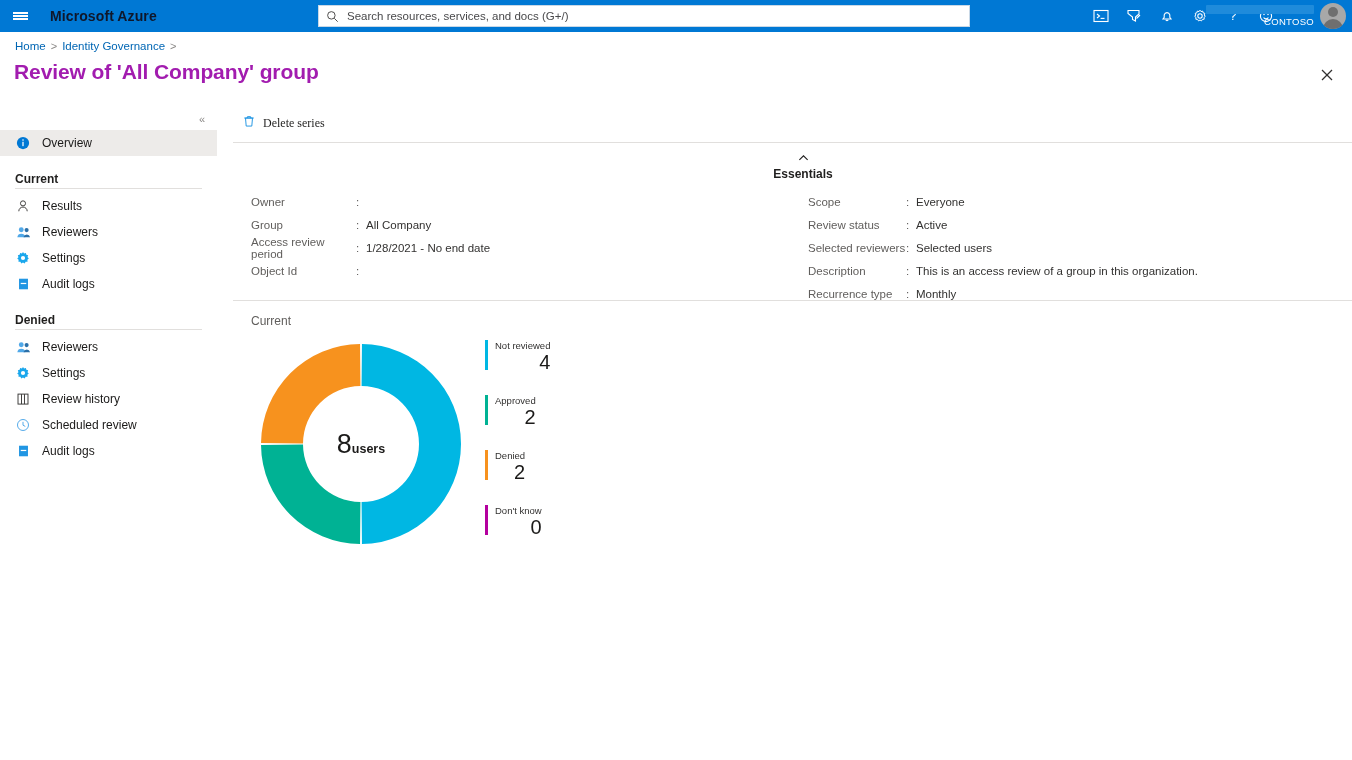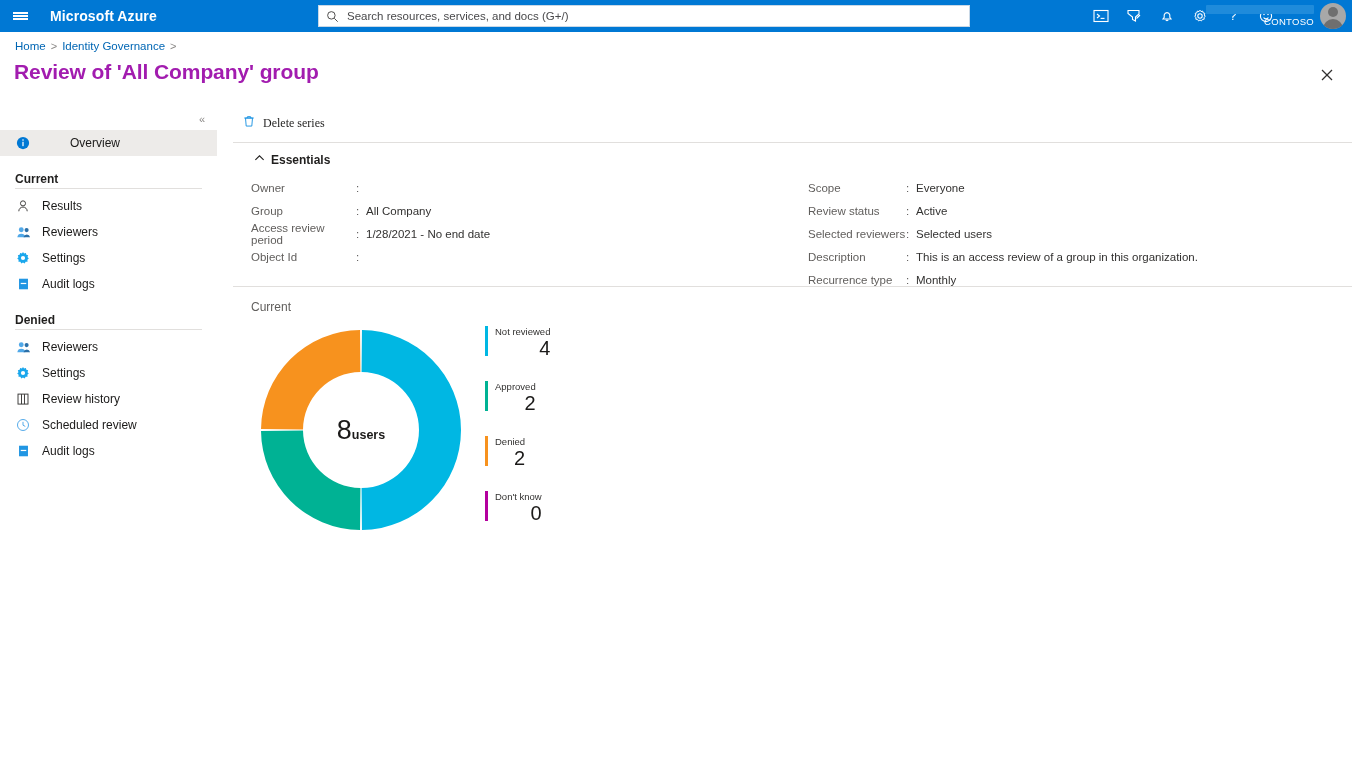--- a/index.html
+++ b/index.html
@@ -19,21 +19,21 @@
     background: #0078D4;
     display: flex; align-items: center;
   }
   .hamburger {
     width: 40px; height: 32px;
     display: flex; align-items: center; justify-content: center;
     cursor: pointer;
   }
   .hamburger span { display:block; width: 15px; height: 1.5px; background:#fff; margin:1.5px 0; }
   .brand {
-    color: #ffffff; font-size: 14px; font-weight: 600;
+    color: #0f172a; font-size: 14px; font-weight: 600;
     margin-left: 10px; letter-spacing: .1px; white-space: nowrap;
   }
   .searchwrap {
     position: absolute; left: 318px; top: 5px;
     width: 652px; height: 22px;
     background: #ffffff;
     display: flex; align-items: center;
     padding: 0 7px;
     border: 1px solid #c9d8e6;
   }
@@ -103,21 +103,21 @@
     position: absolute; right: 6px; top: 2px;
     width: 18px; height: 18px; cursor: pointer;
     color: #8a8886; font-size: 11px;
     display:flex; align-items:center; justify-content:center;
   }
   .menu-row {
     display: flex; align-items: center;
     height: 26px; padding-left: 15px;
     font-size: 12px; color: #1b1a19; cursor: pointer;
   }
-  .menu-row.active { background: #edebe9; gap: 28px; }
+  .menu-row.active { background: #edebe9; }
   .menu-row .mi { width: 16px; height: 16px; margin-right: 11px; display:flex; align-items:center; justify-content:center; flex:0 0 16px; }
   .menu-group {
     padding-left: 15px; padding-right: 15px;
     font-size: 12px; font-weight: 700; color: #201f1e;
     margin-top: 16px; margin-bottom: 2px;
   }
   .menu-divider { margin: 2px 15px 4px 15px; height: 1px; background: #e1dfdd; }
 
   
   .content {
@@ -125,23 +125,23 @@
     width: 1119px; height: 652px;
   }
   .cmdbar {
     display: flex; align-items: center; height: 30px;
     padding-left: 9px; gap: 7px; cursor: pointer; width: fit-content;
   }
   .cmd-label { font-size: 12px; color: #201f1e; font-family: Liberation Serif, serif; }
   .cmdbar-rule { height: 1px; background: #e1dfdd; width: 1119px; margin-top: 4px; }
 
   .essentials-head {
-    display:flex; align-items:center; gap:6px;
+    display:flex; align-items:center; 
     margin-left: 21px; margin-top: 10px;
-    font-size: 12px; font-weight: 700; color: #201f1e; cursor: pointer;
+    font-size: 12px; font-weight: 700; color: #201f1e; cursor: pointer; flex-direction: column;
   }
   .essentials-grid {
     position: relative; margin-top: 9px; height: 108px;
   }
   .ecol { position: absolute; top: 0; }
   .ecol.left { left: 18px; width: 540px; }
   .ecol.right { left: 575px; width: 540px; }
   .erow { display: flex; align-items: center; height: 23px; font-size: 11.5px; }
   .ekey { color: #605e5c; }
   .ecolon { color: #605e5c; width: 10px; flex: 0 0 10px; }

